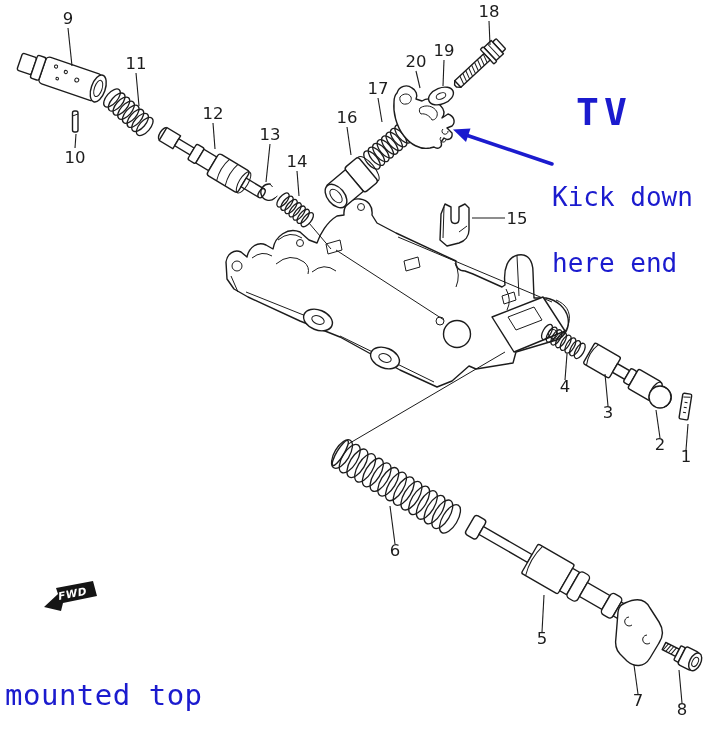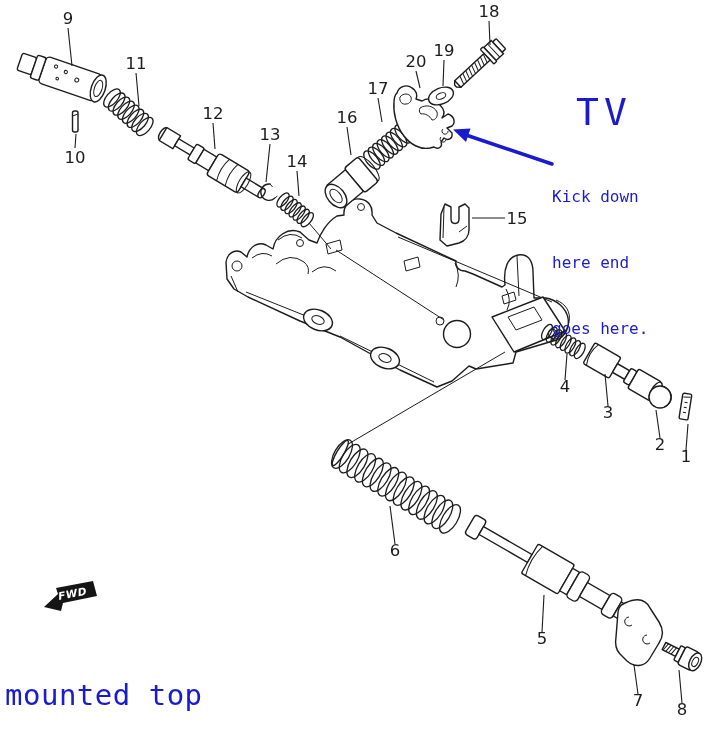--- a/index.html
+++ b/index.html
@@ -6,22 +6,22 @@
   #stage{position:relative;width:722px;height:730px;background:#fff;overflow:hidden;
          font-family:"DejaVu Sans",sans-serif;}
   svg{position:absolute;left:0;top:0;}
   .ln{stroke:#1c1c1c;stroke-width:1.4;fill:none;stroke-linecap:round;stroke-linejoin:round;}
   .w{stroke:#1c1c1c;stroke-width:1.4;fill:#ffffff;stroke-linejoin:round;}
   .thin{stroke:#1c1c1c;stroke-width:1;fill:none;}
   .ld{stroke:#1c1c1c;stroke-width:1.1;}
   .num{fill:#1c1c1c;stroke:none;font:16.5px "DejaVu Sans",sans-serif;text-anchor:middle;}
   .coil{stroke:#1c1c1c;stroke-width:1.3;fill:none;}
   .blue{color:#1b1bce;font-family:"DejaVu Sans Mono",monospace;position:absolute;white-space:pre;}
-  #tv-note{left:576px;top:90px;font-size:38px;font-weight:normal;letter-spacing:5px;}
-  #kick-note{left:552px;top:142px;font-size:16px;line-height:22px;letter-spacing:0px;}
+  #tv-note{left:576px;top:90px;font-size:38px;font-weight:bold;letter-spacing:5px;}
+  #kick-note{left:552px;top:142px;font-size:26px;line-height:22px;letter-spacing:0px;}
   #mount-note{left:5px;top:625px;font-size:29px;line-height:28px;letter-spacing:.5px;}
   .fwdtxt{fill:#ffffff;stroke:none;font:italic bold 10.5px "DejaVu Sans",sans-serif;letter-spacing:.5px;}
 </style>
 </head>
 <body>
 
 <div id="stage">
 <svg width="722" height="730" viewBox="0 0 722 730">
   <defs>
     <ellipse id="coilS" rx="4" ry="8.5"></ellipse>
@@ -304,19 +304,18 @@
   <g>
     <polygon points="44,607 58,594 56,588 93,581 97,596 63,603 61,611" fill="#151515" stroke="none"></polygon>
     <text class="fwdtxt" transform="translate(59,600) rotate(-11)">FWD</text>
   </g>
 </svg>
 
 <div id="tv-note" class="blue">TV</div>
 <div id="kick-note" class="blue">
   <div>Kick down</div>
   <div>here end</div>
-  <div>goes here.</div>
 </div>
 <div id="mount-note" class="blue">
   <div>mounted top</div>
   
 </div>
 </div>
 
 </body></html>

